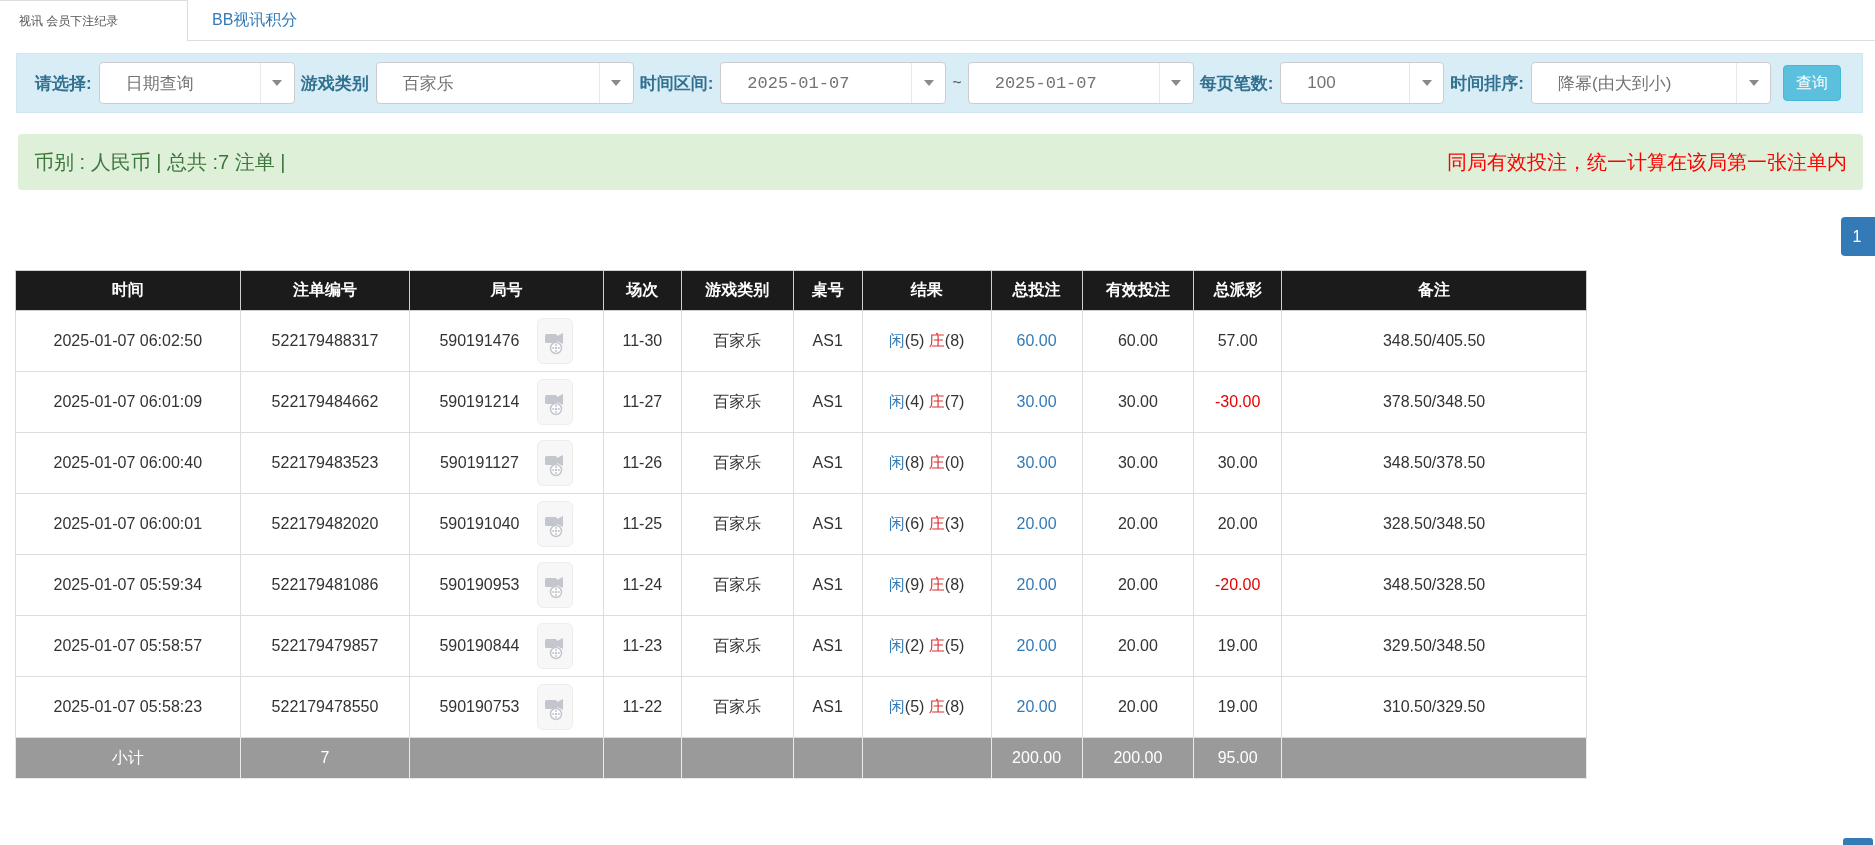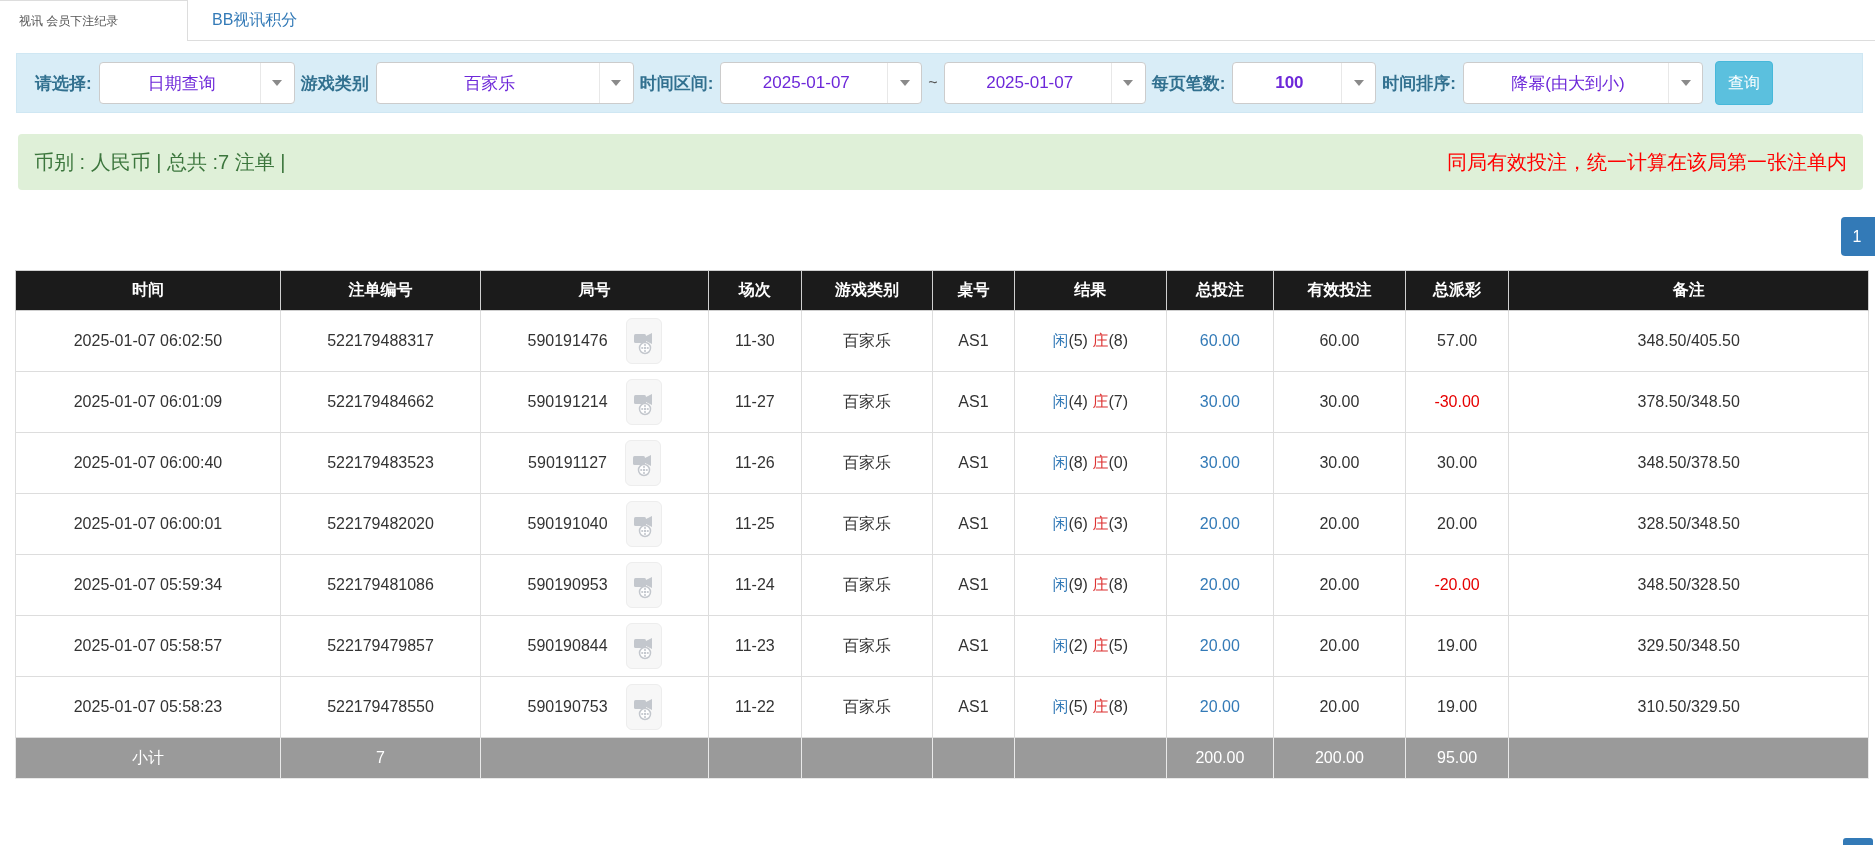--- a/index.html
+++ b/index.html
@@ -14,52 +14,52 @@
   .tab-link { display:flex; align-items:center; padding-left:24px; padding-right:30px;
     color:var(--accent,#337ab7); font-size:16px; cursor:pointer; }
 
   
   .filterbar { margin:12px 12px 0 16px; height:60px; background:var(--filterBg,#d9edf7);
     border:1px solid #cfe7f3; border-radius:0; display:flex; align-items:center;
     padding:0 12px; font-size:17px; white-space:nowrap; }
   .flabel { font-weight:bold; color:var(--filterLabel,#31708f); margin:0 7px 0 6px; }
   .sel { height:42px; background:#fff; border:1px solid #ccc; border-radius:4px;
     display:flex; align-items:center; overflow:hidden; }
-  .sel .val { flex:1; padding:0 6px 0 10px; color:#6d28d9; overflow:hidden;text-align:center; }
+  .sel .val { flex:1; padding:0 6px 0 26px; color:#737373; overflow:hidden; }
   .sel .arrow { width:34px; align-self:stretch; border-left:1px solid #e8e8e8;
     display:flex; align-items:center; justify-content:center; }
   .tri { width:0; height:0; border-left:5px solid transparent; border-right:5px solid transparent;
     border-top:6px solid #8a8a8a; }
   .tilde { color:#555; margin:0 6px; font-size:16px; }
-  .btn-query { width:58px; height:44px; margin-left:12px; background:var(--btn,#5bc0de);
+  .btn-query { width:58px; height:36px; margin-left:12px; background:var(--btn,#5bc0de);
     color:#fff; border:1px solid #46b8da; border-radius:4px; font-size:16px; cursor:pointer;
     display:flex; align-items:center; justify-content:center; }
 
   .w-type   { width:196px; }
   .w-game   { width:258px; }
-  .w-date   { width:202px; }
-  .w-size   { width:144px;font-weight:bold; }
+  .w-date   { width:226px;font-family:Liberation Mono, monospace; }
+  .w-size   { width:164px; }
   .w-sort   { width:240px; }
 
   
   .greenbar { margin:21px 12px 0 18px; height:56px; background:var(--successBg,#dff0d8);
     border-radius:4px; display:flex; align-items:center; justify-content:space-between;
     padding:0 16px; font-size:20px; }
   .green-left  { color:var(--successText,#3c763d); }
   .green-right { color:var(--alertRed,#ff0000); }
 
   
   .pagerow { position:relative; height:80px; }
   .page-btn { position:absolute; right:-6px; top:27px; width:40px; height:39px;
     background:var(--accent,#337ab7); color:#fff; border-radius:4px; font-size:16px;
     display:flex; align-items:center; justify-content:center; padding-right:8px; cursor:pointer; }
 
   
   table { border-collapse:collapse; table-layout:fixed; margin-left:15px;
-    width:1854px; font-size:16px; }
+    width:1572px; font-size:16px; }
   th { background:var(--headerBg,#1b1b1b); color:#fff; font-weight:bold; height:40px;
     border:1px solid #cfcfcf; }
   td { height:61px; text-align:center; border:1px solid #ddd; color:#333; overflow:hidden; }
   .c-blue { color:var(--accent,#337ab7); }
   .c-red  { color:var(--bankerRed,#dd3333); }
   .bet-link { color:var(--accent,#337ab7); cursor:pointer; }
   td.neg { color:var(--negRed,#e60000); }
 
   .round-cell { display:flex; align-items:center; justify-content:center; gap:18px; }
   .video-btn { width:36px; height:46px; background:#f7f7f7; border:1px solid #ededed;

